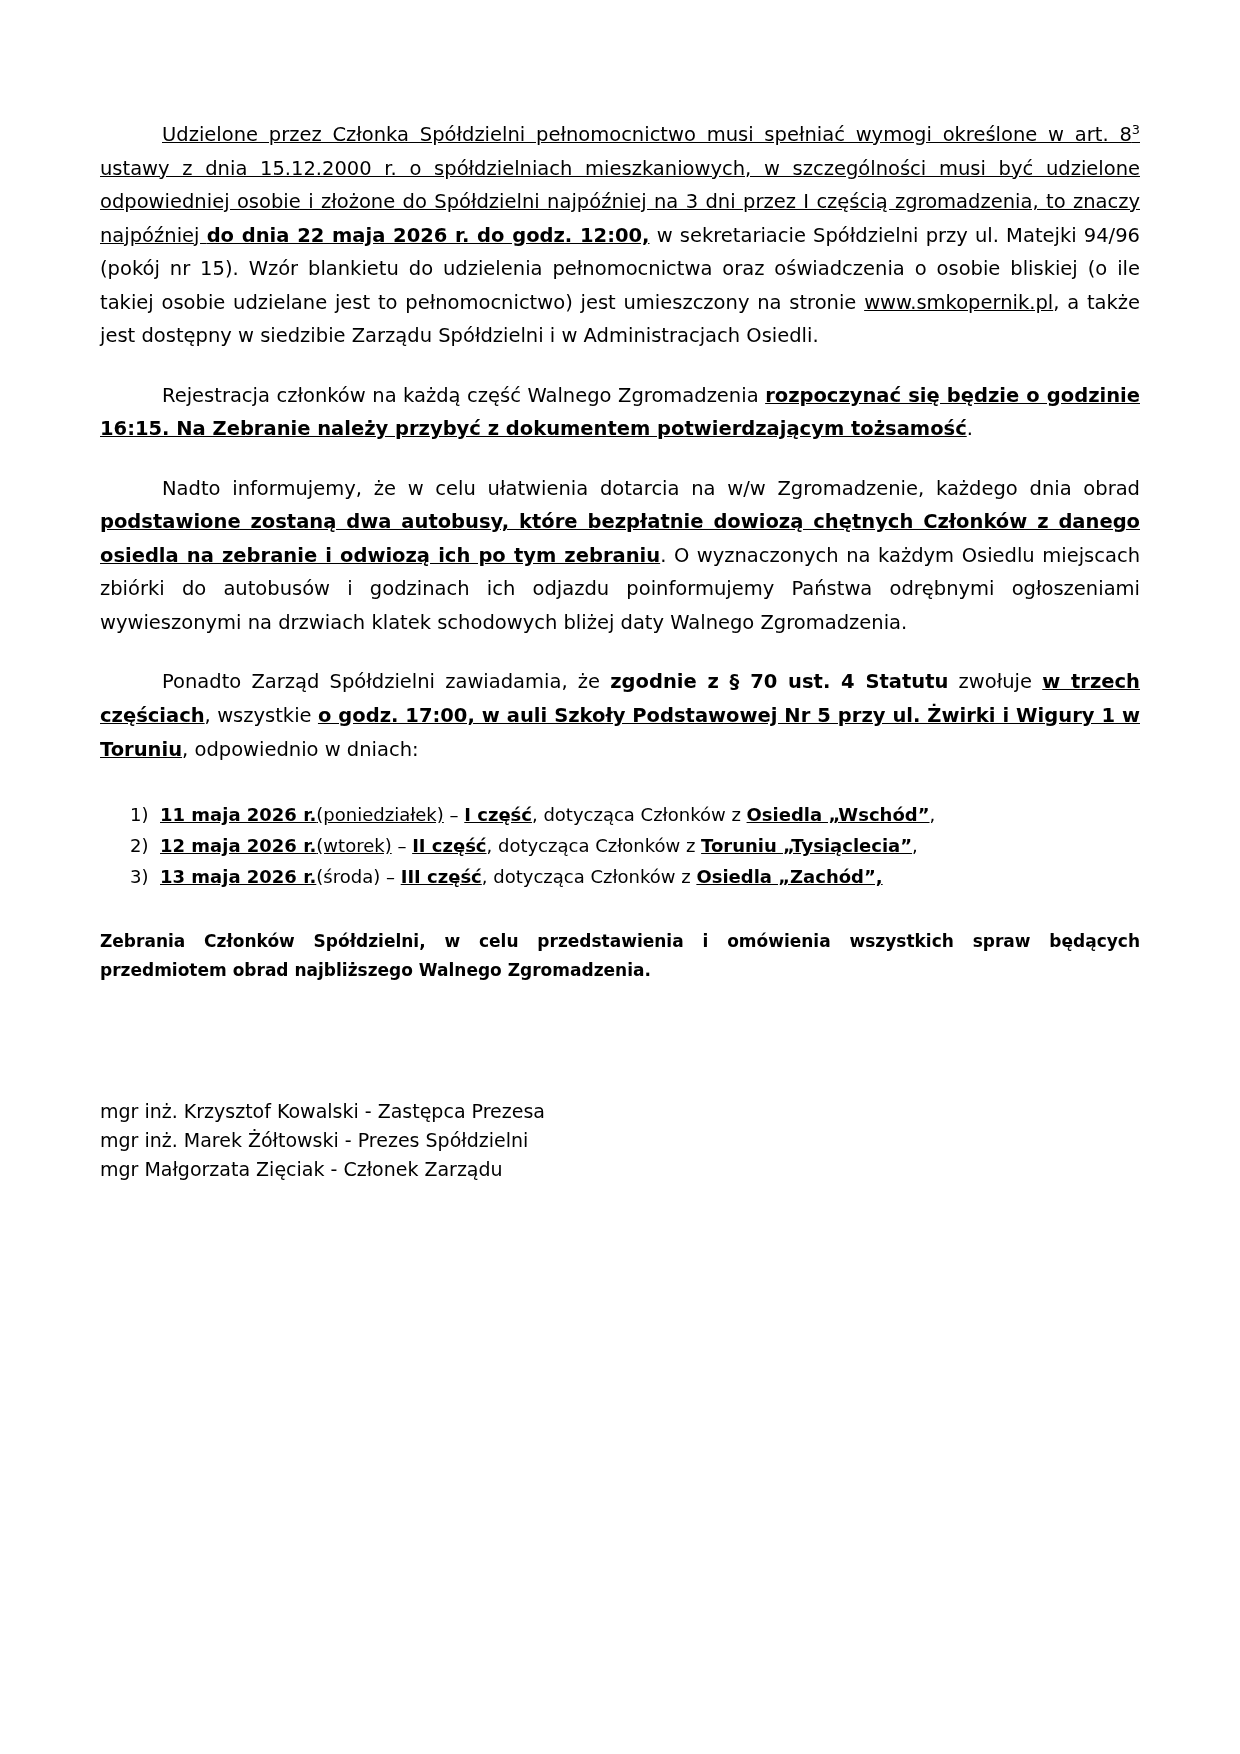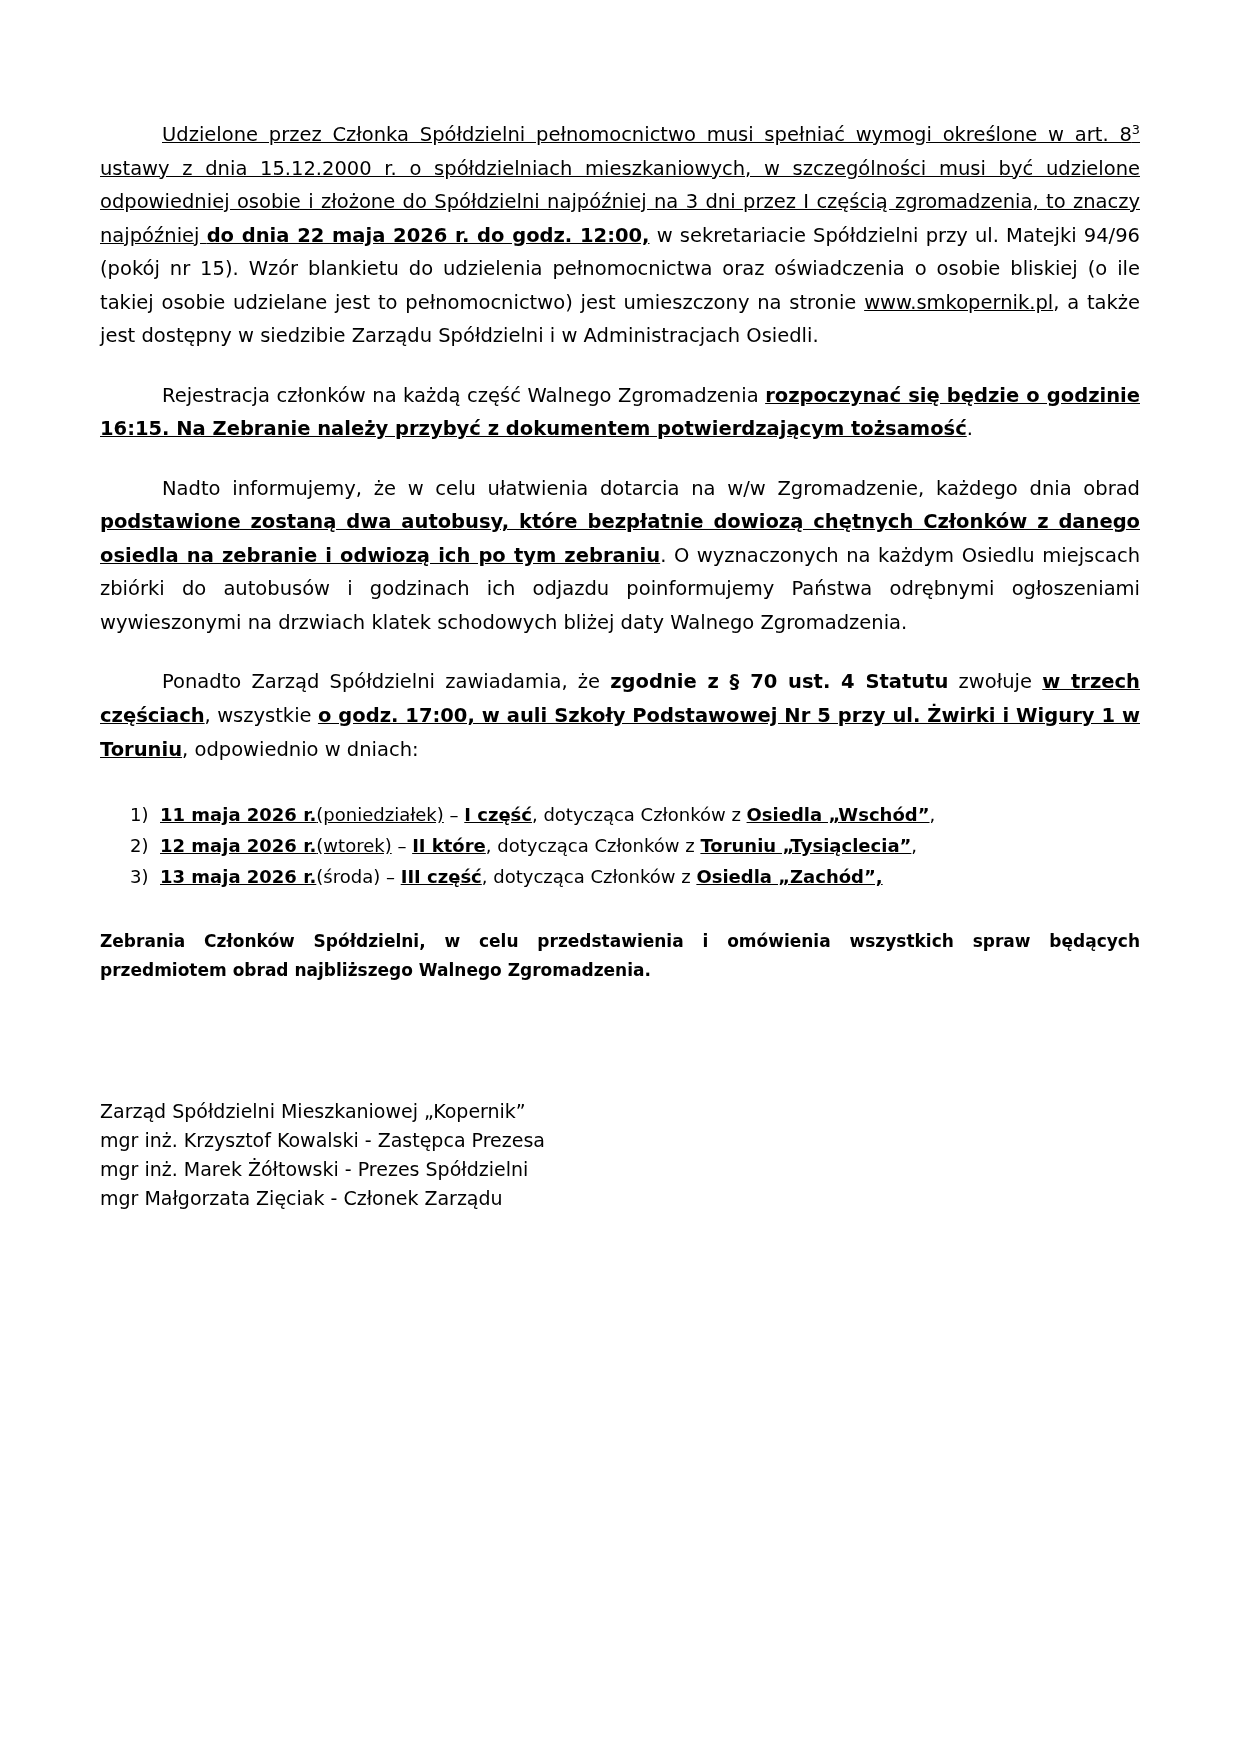--- a/index.html
+++ b/index.html
@@ -100,31 +100,30 @@
   <p class="indent"><span>Nadto informujemy, że w celu ułatwienia dotarcia na w/w Zgromadzenie, każdego dnia obrad </span><span class="bu">podstawione zostaną dwa autobusy, które bezpłatnie dowiozą chętnych Członków z danego osiedla na zebranie i odwiozą ich po tym zebraniu</span><span>. O wyznaczonych na każdym Osiedlu miejscach zbiórki do autobusów i godzinach ich odjazdu poinformujemy Państwa odrębnymi ogłoszeniami wywieszonymi na drzwiach klatek schodowych bliżej daty Walnego Zgromadzenia.</span></p>
 
   <div class="gap"></div>
 
   <p class="indent"><span>Ponadto Zarząd Spółdzielni zawiadamia, że </span><span class="b">zgodnie z § 70 ust. 4 Statutu</span><span> zwołuje </span><span class="bu">w trzech częściach</span><span>, wszystkie </span><span class="bu">o godz. 17:00, w auli Szkoły Podstawowej Nr 5 przy ul. Żwirki i Wigury 1 w Toruniu</span><span>, odpowiednio w dniach:</span></p>
 
   <div class="gap-lg"></div>
 
   <ul class="list">
     <li><span class="num">1)</span><span class="bu">11 maja 2026 r.</span><span class="u">(poniedziałek)</span><span> – </span><span class="bu">I część</span><span>, dotycząca Członków z </span><span class="bu">Osiedla „Wschód”</span><span>,</span></li>
-    <li><span class="num">2)</span><span class="bu">12 maja 2026 r.</span><span class="u">(wtorek)</span><span> – </span><span class="bu">II które</span><span>, dotycząca Członków z </span><span class="bu">Toruniu „Tysiąclecia”</span><span>,</span></li>
+    <li><span class="num">2)</span><span class="bu">12 maja 2026 r.</span><span class="u">(wtorek)</span><span> – </span><span class="bu">II część</span><span>, dotycząca Członków z </span><span class="bu">Toruniu „Tysiąclecia”</span><span>,</span></li>
     <li><span class="num">3)</span><span class="bu">13 maja 2026 r.</span><span>(środa)</span><span> – </span><span class="bu">III część</span><span>, dotycząca Członków z </span><span class="bu">Osiedla „Zachód”,</span><span></span></li>
   </ul>
 
   <div class="gap-lg"></div>
 
   <p class="block-bold">Zebrania Członków Spółdzielni, w celu przedstawienia i omówienia wszystkich spraw będących przedmiotem obrad najbliższego Walnego Zgromadzenia.</p>
 
   <div class="gap"></div>
 
 
   <div class="sig-block">
-    <p class="signature">Zarząd Spółdzielni Mieszkaniowej „Kopernik”</p>
     <p class="signature">mgr inż. Krzysztof Kowalski - Zastępca Prezesa</p>
     <p class="signature">mgr inż. Marek Żółtowski - Prezes Spółdzielni</p>
     <p class="signature">mgr Małgorzata Zięciak - Członek Zarządu</p>
   </div>
 
 </div>
 
 </body></html>

